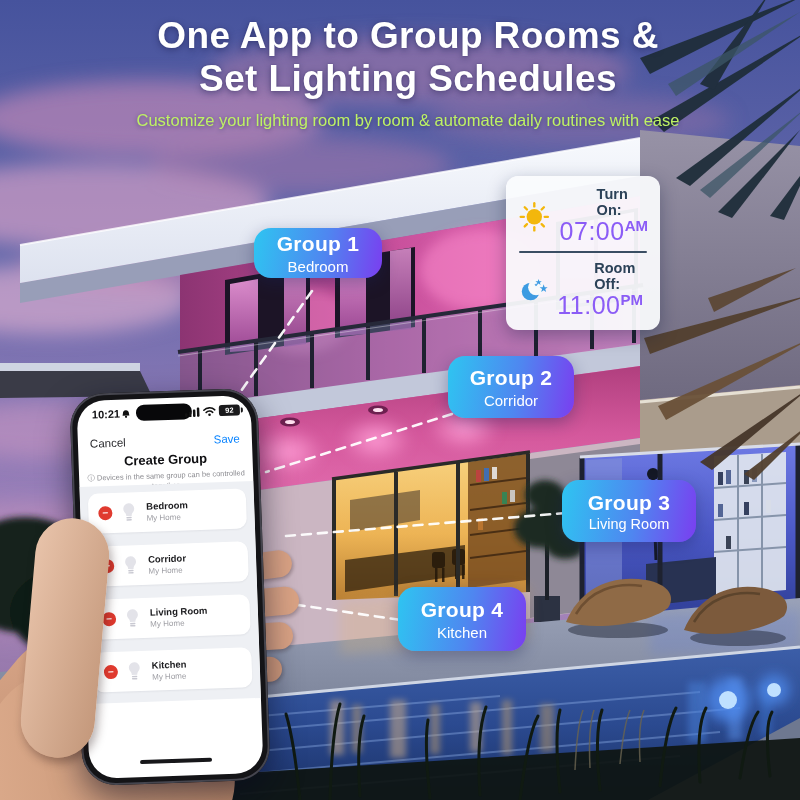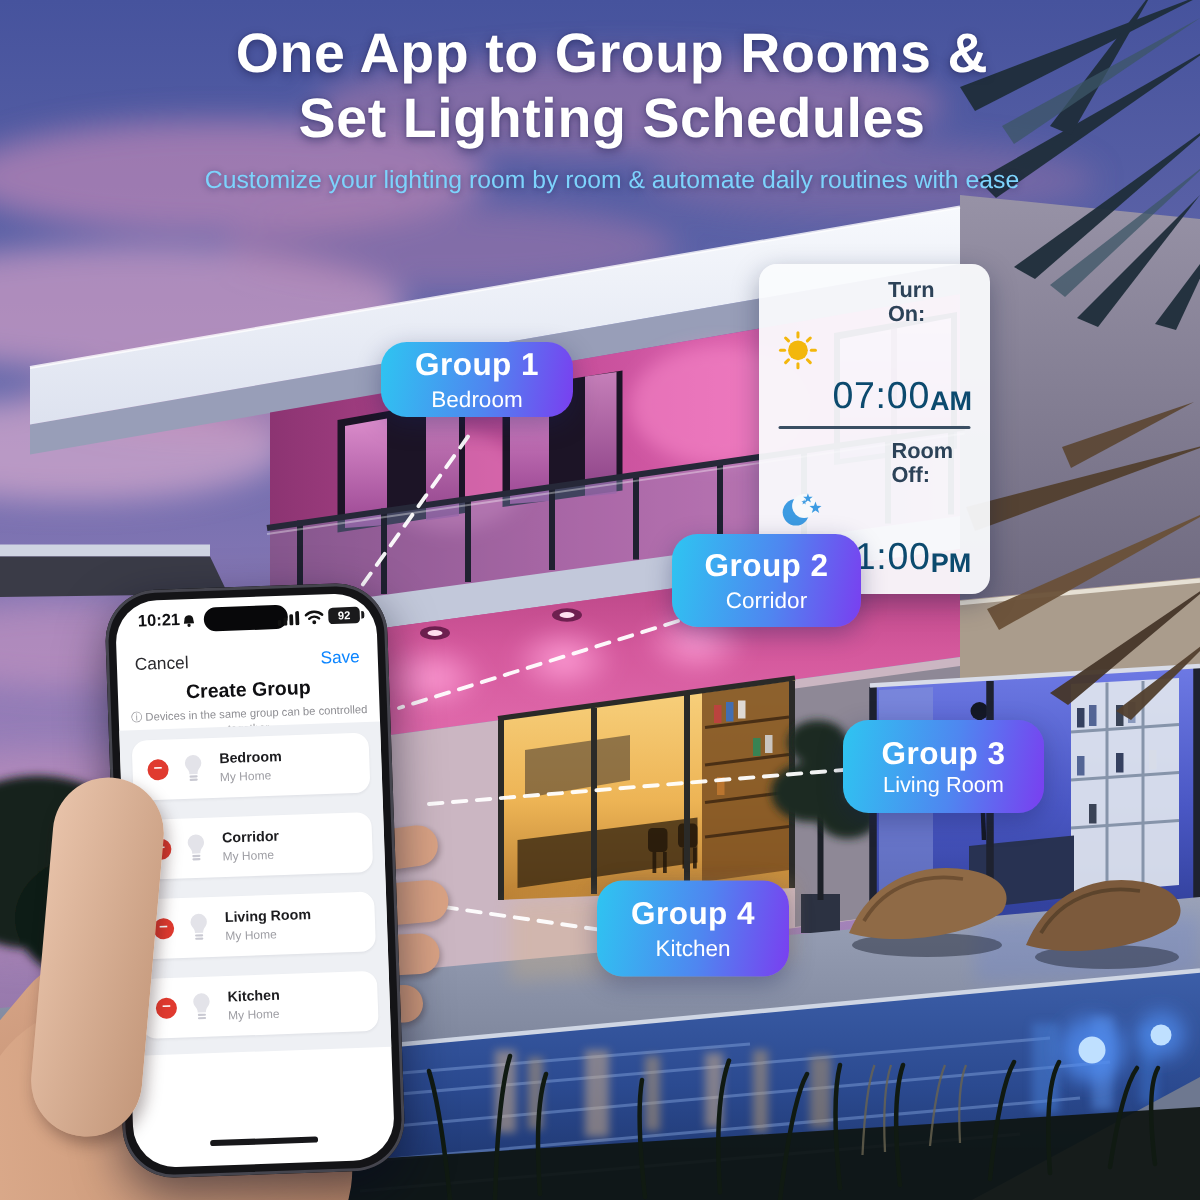--- a/index.html
+++ b/index.html
@@ -6,32 +6,32 @@
   .stage{position:relative;width:800px;height:800px;overflow:hidden;
     font-family:"Liberation Sans",sans-serif;background:#47549e;}
   .stage *{box-sizing:border-box;}
   svg.scene{position:absolute;left:0;top:0;z-index:0;}
   svg.connectors{position:absolute;left:0;top:0;z-index:20;pointer-events:none;}
 
   
   .headline{position:absolute;top:14px;left:16px;right:0;text-align:center;z-index:40;color:#fff;}
   .headline .h1{font-size:37px;font-weight:700;line-height:1.17;letter-spacing:.4px;
     text-shadow:0 2px 6px rgba(28,30,80,.5),0 0 2px rgba(28,30,80,.3);}
-  .headline .sub{margin-top:10px;font-size:16.5px;font-weight:400;color:#7dd3fc;
+  .headline .sub{margin-top:10px;font-size:16.5px;font-weight:400;color:#bef264;
     text-shadow:0 1px 4px rgba(28,30,80,.5);}
 
   
   .sched{position:absolute;left:506px;top:176px;width:154px;z-index:40;
     background:rgba(250,251,253,.94);border-radius:12px;padding:10px 12px 11px 12px;
     box-shadow:0 6px 18px rgba(15,25,60,.35);}
   .srow{display:flex;align-items:center;gap:9px;}
   .stext{display:flex;flex-direction:column;}
   .slabel{font-size:14.5px;font-weight:600;color:#2c4258;margin-left:37px;}
-  .stime{font-size:25px;font-weight:500;color:#0c4a6e;letter-spacing:.5px;line-height:1.05;display:flex;align-items:flex-end;margin-top:33px;}
-  .stime .mer{font-size:18px;font-weight:600;letter-spacing:0;}
+  .stime{font-size:25px;font-weight:500;color:#8b5cf6;letter-spacing:.5px;line-height:1.05;display:flex;align-items:flex-start;}
+  .stime .mer{font-size:15px;font-weight:600;letter-spacing:0;}
   .sdiv{height:2px;background:#3a4e63;margin:7px 1px;border-radius:1px;}
 
   
   .badge{position:absolute;display:flex;flex-direction:column;align-items:center;justify-content:center;
     color:#fff;border-radius:17px;z-index:40;
     background:linear-gradient(100deg,#2ec5f1 0%,#4f86f0 55%,#7a3ef0 100%);
     box-shadow:0 5px 16px rgba(25,35,90,.35);}
   .badge .bt{font-size:21px;font-weight:700;letter-spacing:.3px;line-height:1.1;}
   .badge .br{font-size:15px;margin-top:3px;line-height:1;}
   .badge1{left:254px;top:228px;width:128px;height:50px;}

